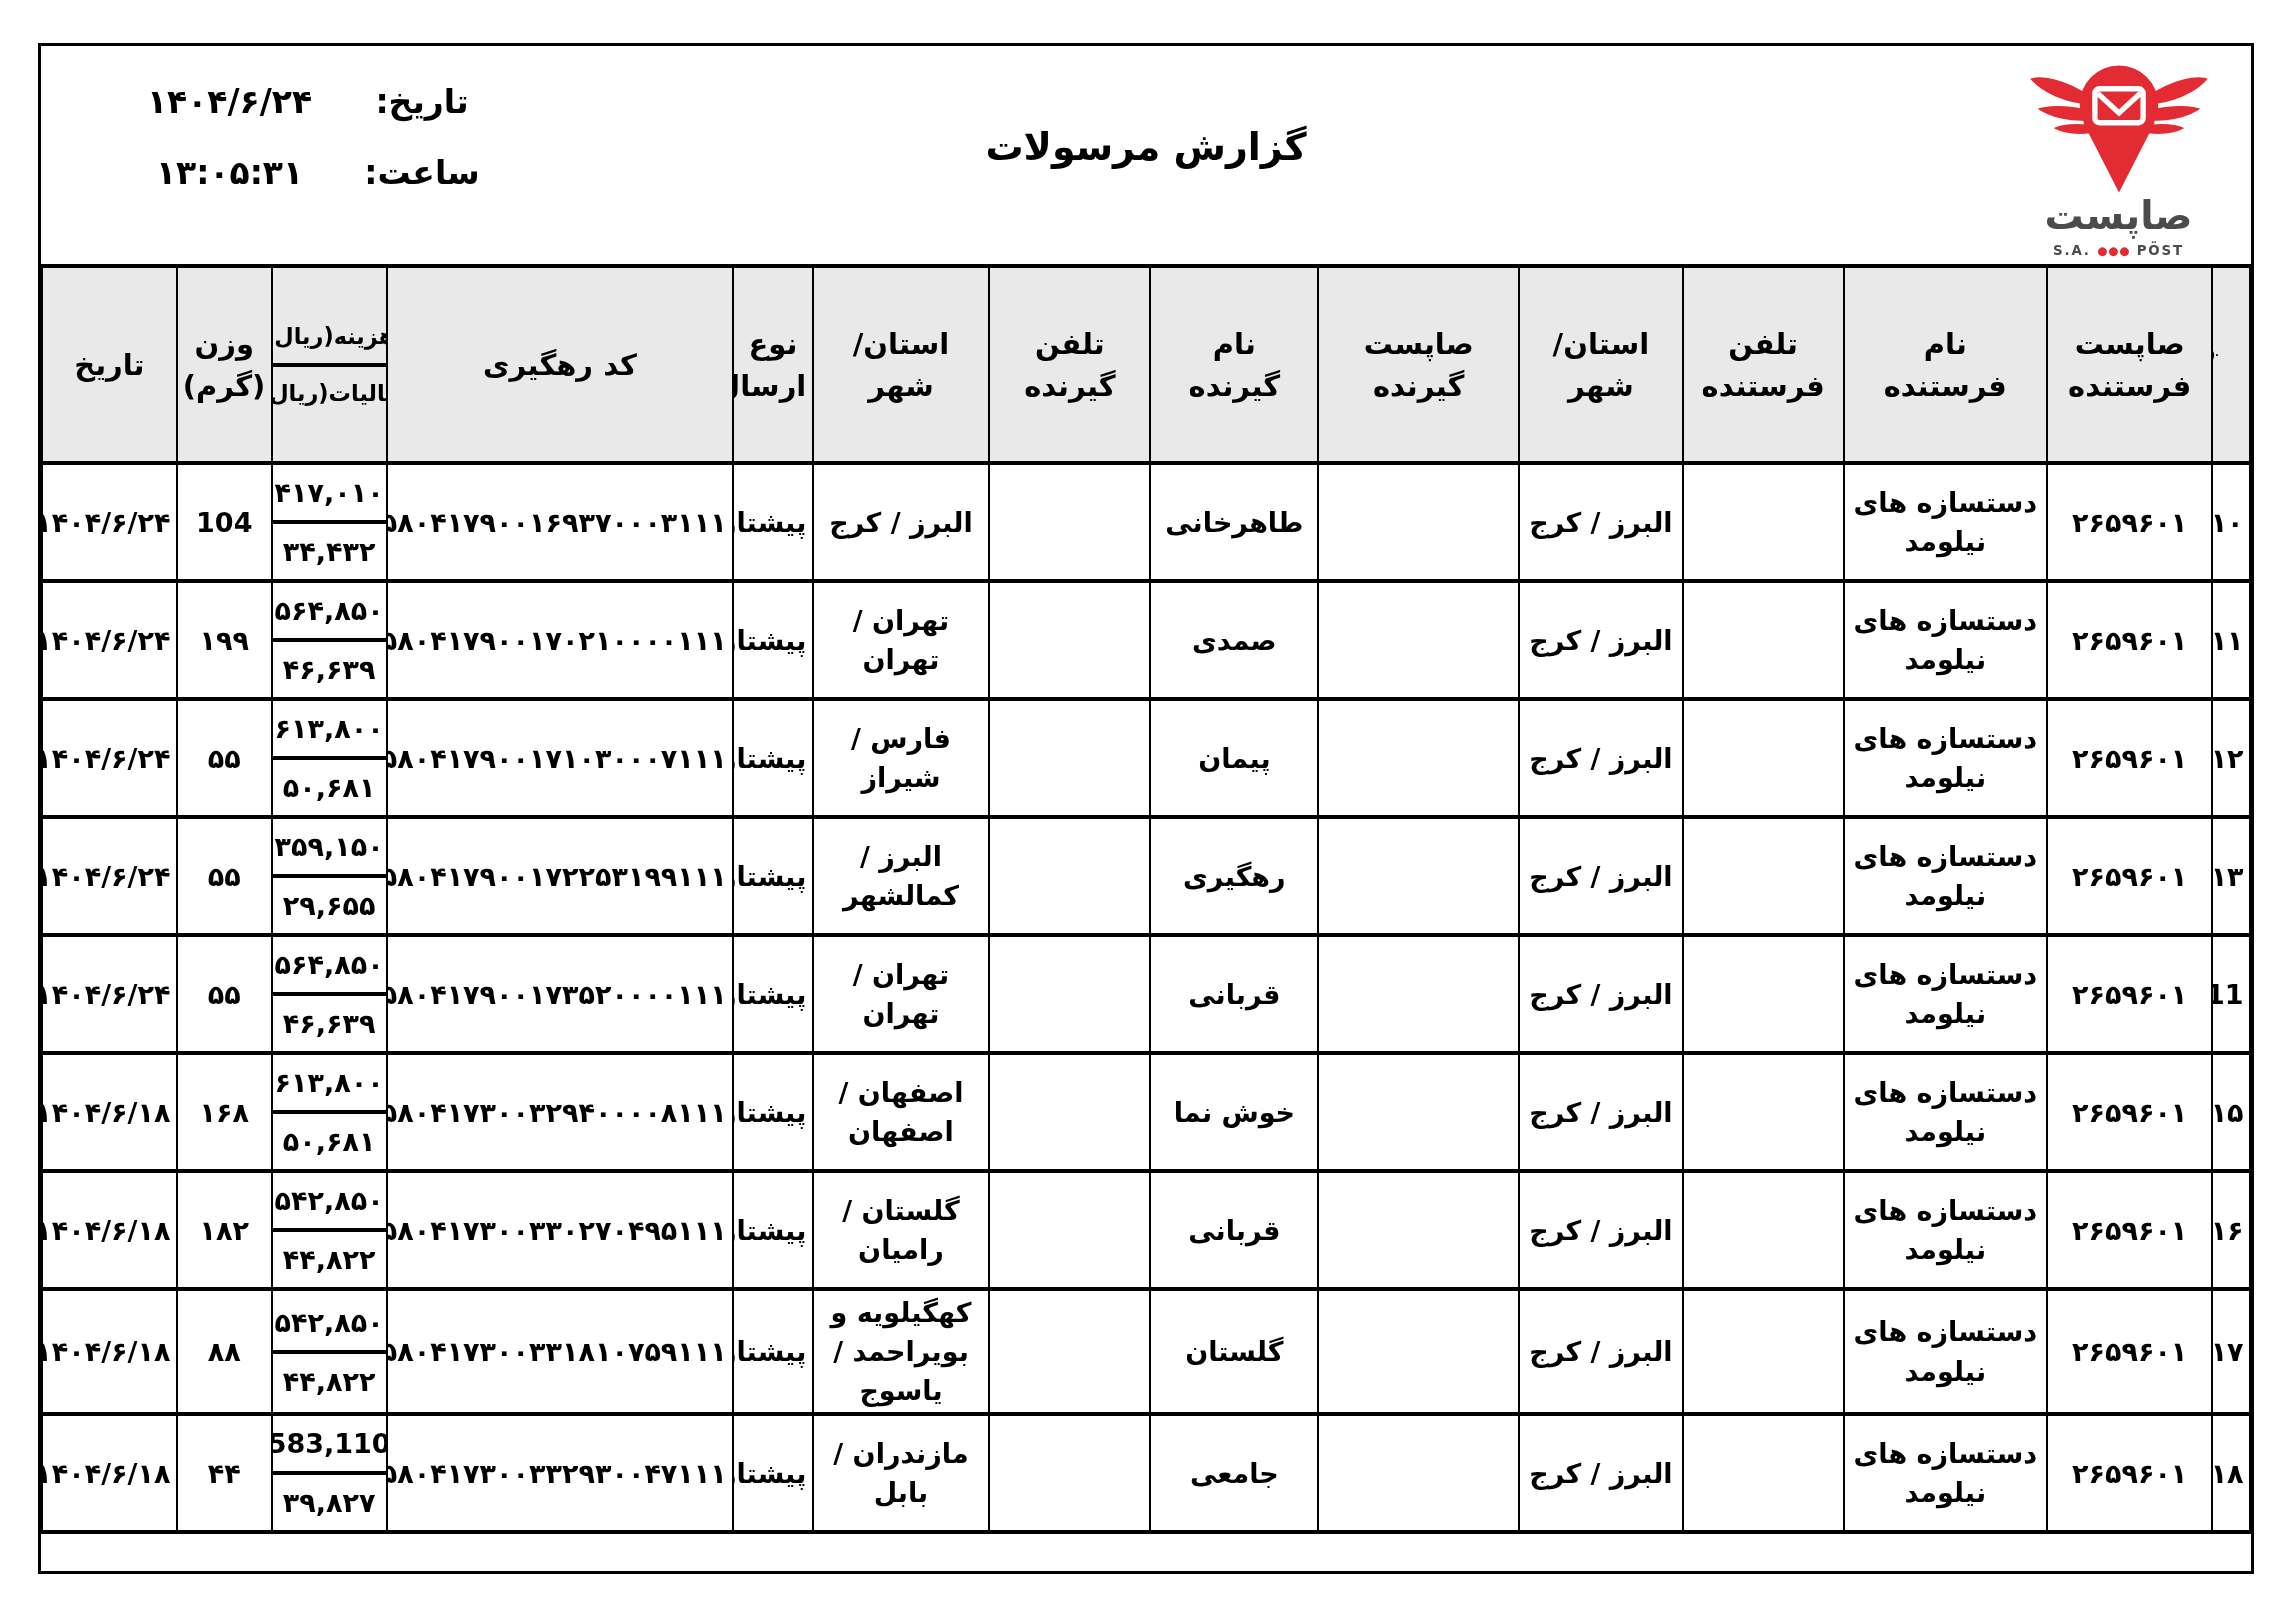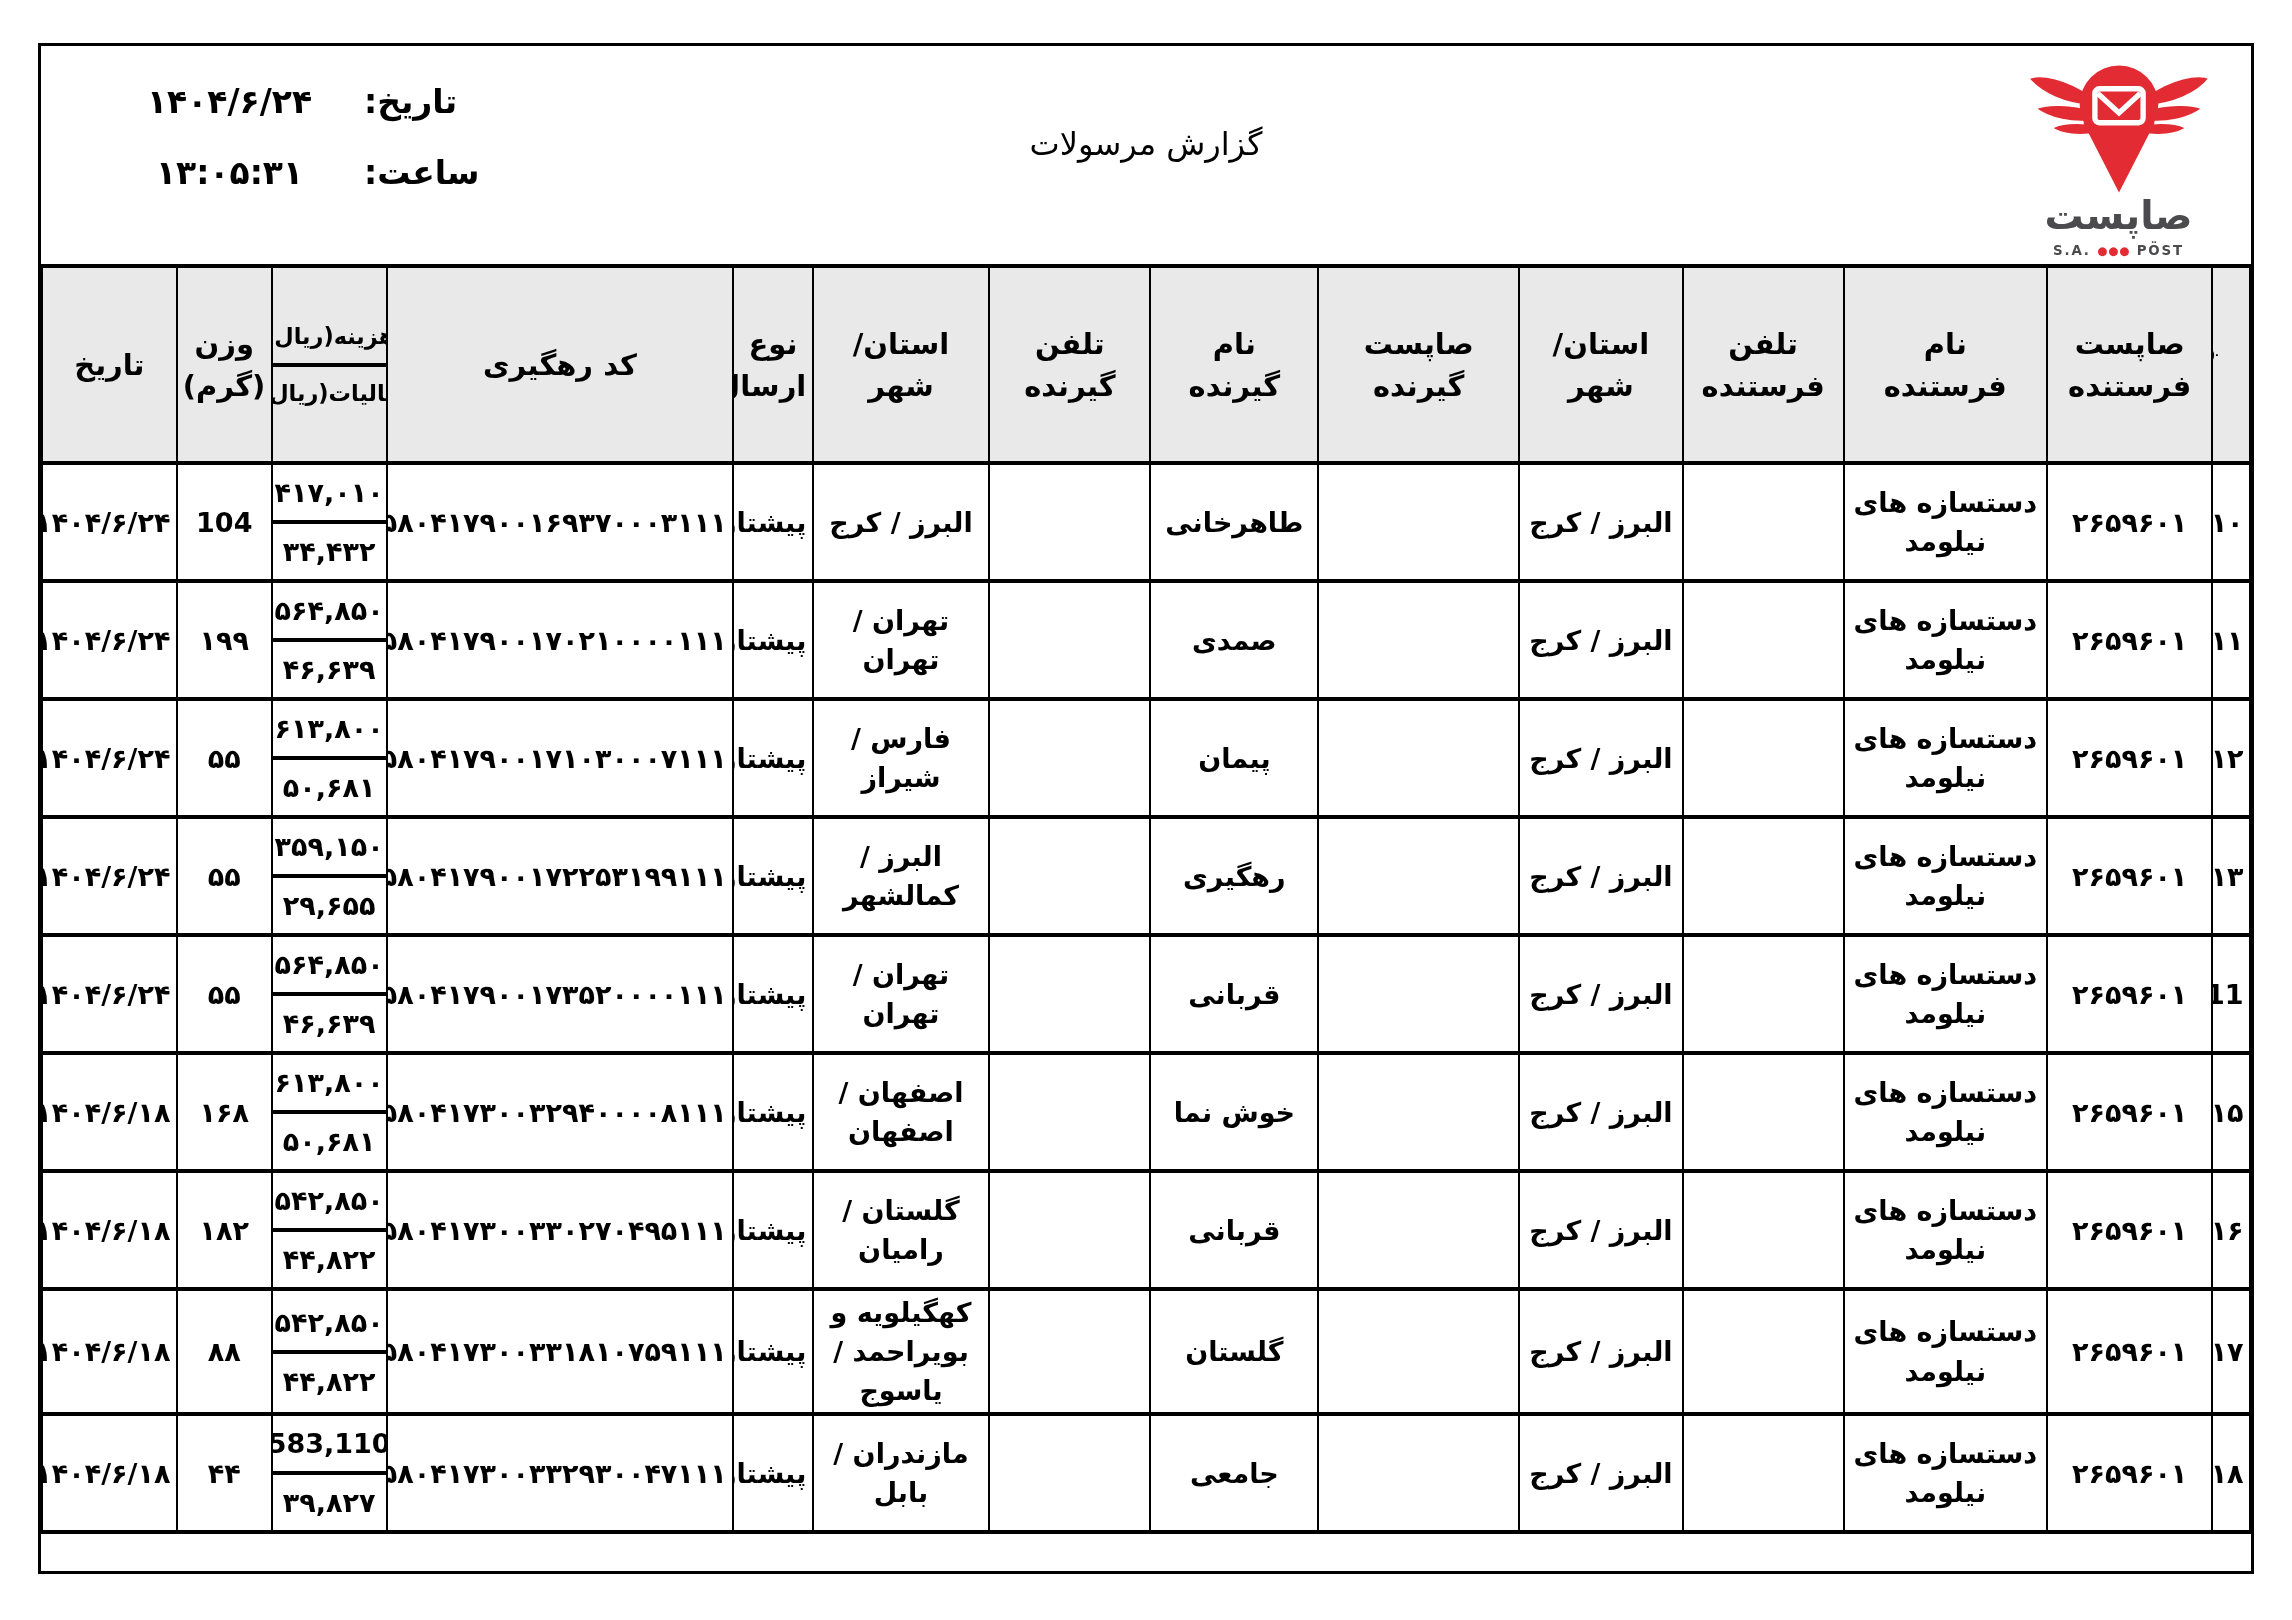--- a/index.html
+++ b/index.html
@@ -27,36 +27,36 @@
   
   .top{
     position:relative;
     height:218px;
     width:100%;
   }
   .report-title{
     position:absolute;
     left:50%;top:79px;
     transform:translateX(-50%);
-    font-size:32px;font-weight:normal;
+    font-size:38px;font-weight:bold;
     white-space:nowrap;
   }
   .meta{
     position:absolute;
     left:54px;top:36px;
     direction:rtl;
     font-size:33px;font-weight:bold;
   }
   .meta-row{
     display:grid;
     grid-template-columns:116px 269px;
     align-items:center;
     margin-bottom:32px;
   }
-  .meta-label{text-align:left;}
+  .meta-label{text-align:center;}
   .meta-value{text-align:center;}
   
   .logo{
     position:absolute;
     right:36px;top:16px;
     width:193px;
     text-align:center;
   }
   .logo svg{display:block;margin:0 auto;}
   .logo-word{

